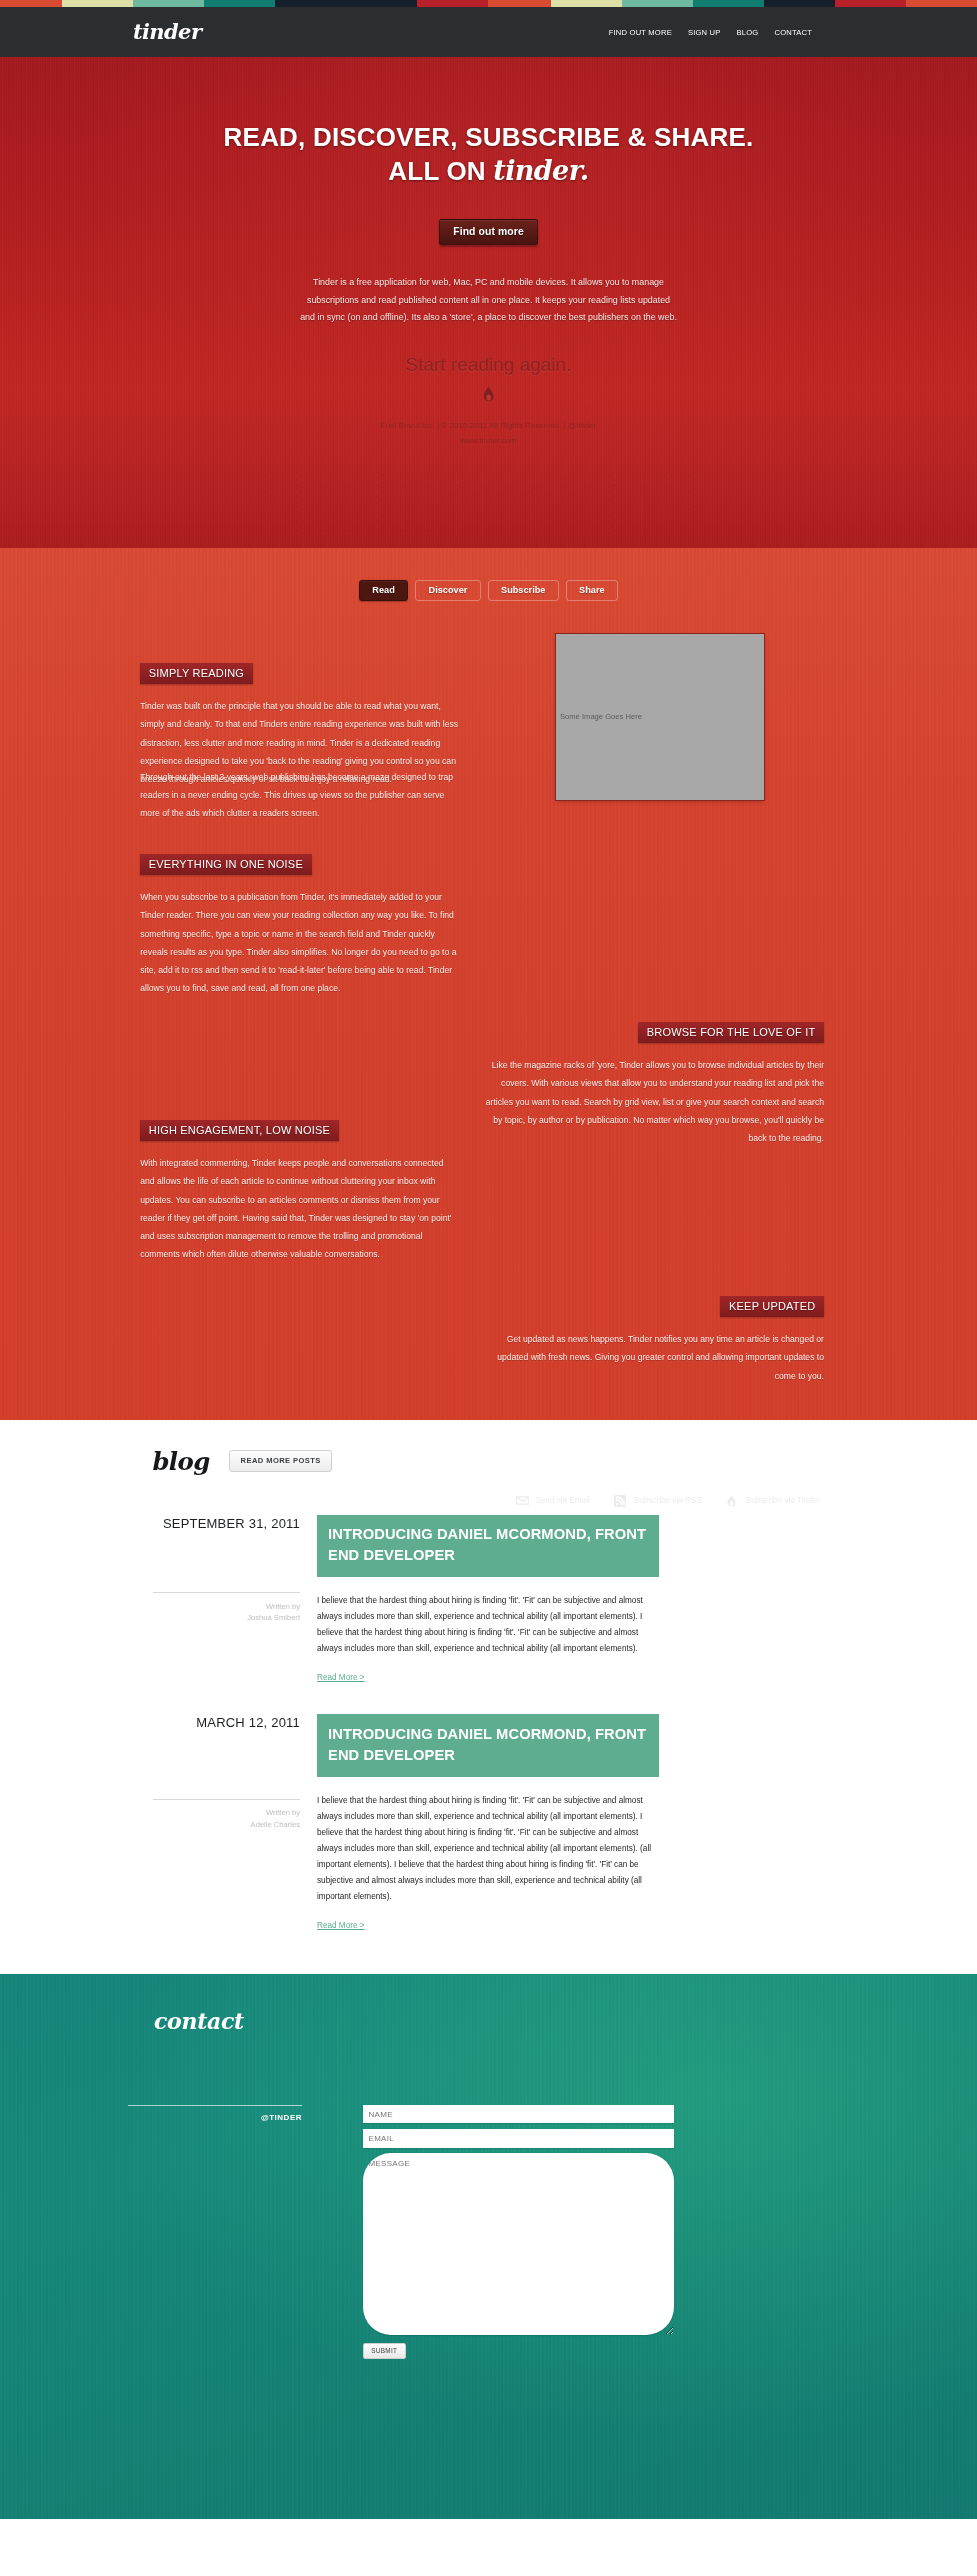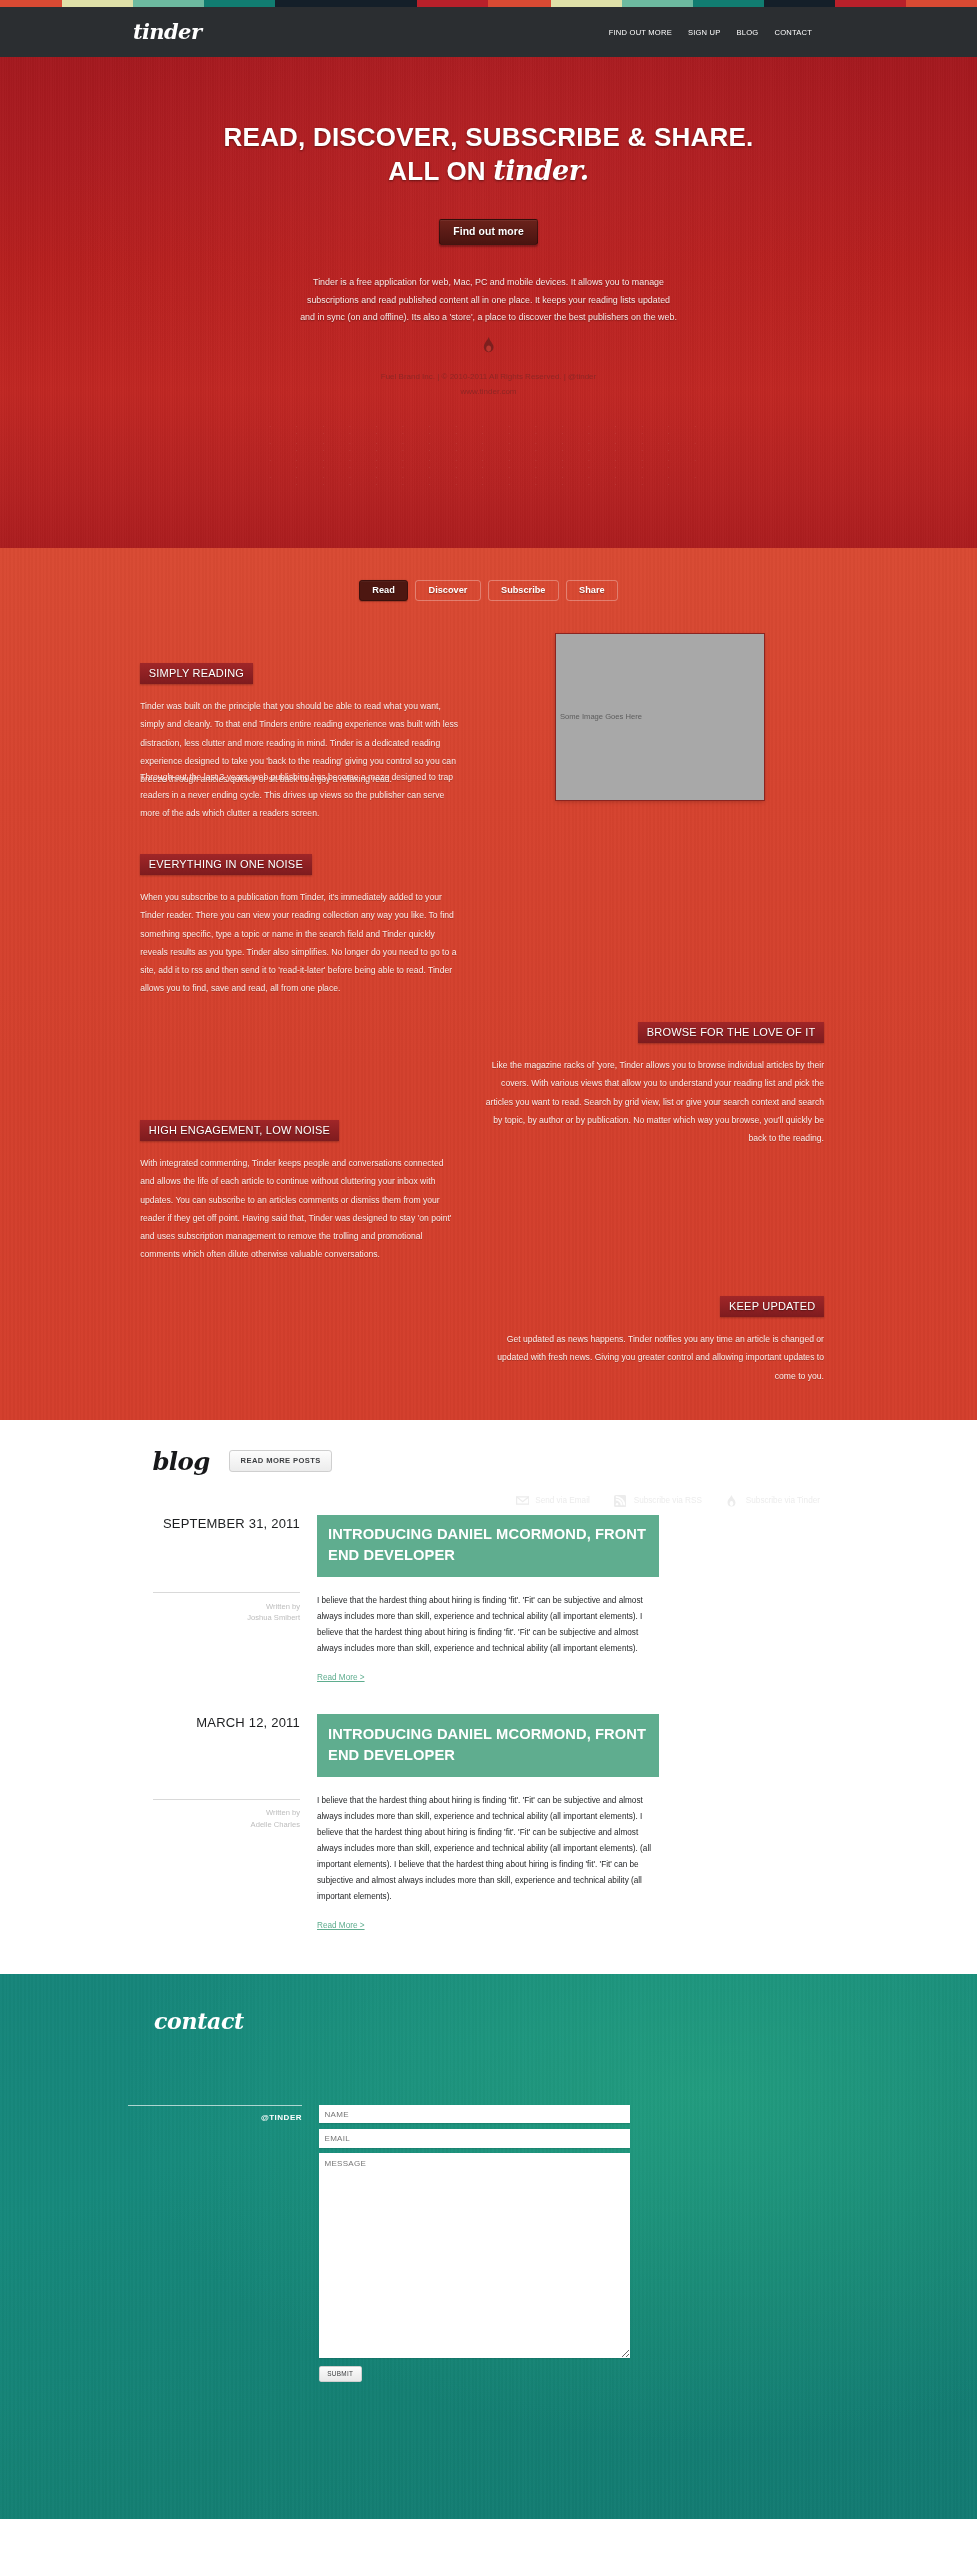--- a/index.html
+++ b/index.html
@@ -288,37 +288,37 @@
     color: #fff;
     letter-spacing: -0.3px;
     padding-left: 26px;
   }
   .contact-cols { display: flex; margin-top: 71px; }
   .contact-left { width: 191px; text-align: right; padding-right: 17px; position: relative; }
   .at-tinder {
     color: #fff; font-size: 8px; letter-spacing: 0.5px; font-weight: 600; display: inline-block;
   }
   .at-tinder-rule { border-top: 0.6px solid rgba(255,255,255,0.65); margin-bottom: 4.9px; }
-  .contact-right { width: 311px; }
+  .contact-right { width: 311px; margin-left: 44px; }
   .contact-right input,
   .contact-right textarea {
     display: block;
     width: 100%;
     border: none;
     outline: none;
     background: #fff;
     font-family: "Liberation Sans", sans-serif;
     font-size: 8px;
     letter-spacing: 0.3px;
     color: #2c2e30;
     padding: 4.9px 5.5px;
     margin-bottom: 5.5px;
     box-shadow: 0 0.6px 1.2px rgba(0,0,0,0.12);
   }
-  .contact-right textarea { height: 205px; resize: vertical; padding-top: 6.1px; }
+  .contact-right textarea { height: 182px; resize: vertical; padding-top: 6.1px; border-radius: 28px; }
   .submit-btn {
     background: linear-gradient(180deg,#fcfcfc,#e9e9e9);
     border: 0.6px solid #cfcfcf;
     border-radius: 1.8px;
     font-size: 6.4px;
     letter-spacing: 0.3px;
     color: #3a3c3e;
     padding: 3.1px 7.3px 3.7px;
     cursor: pointer;
     margin-top: 2.4px;
@@ -357,20 +357,21 @@
 </div>
 
 <div class="hero">
   <div class="hero-inner">
     <h1>
       <span>READ, DISCOVER, SUBSCRIBE &amp; SHARE.</span><br>
       <span>ALL ON </span><span class="brand">tinder.</span>
     </h1>
     <button class="find-btn">Find out more</button>
     <p class="hero-desc">Tinder is a free application for web, Mac, PC and mobile devices. It allows you to manage subscriptions and read published content all in one place. It keeps your reading lists updated and in sync (on and offline). Its also a 'store', a place to discover the best publishers on the web.</p>
+    <div class="start-reading">Start reading again.</div>
     <div class="flame">
       <svg width="13.4" height="18.3" viewBox="0 0 22 30" aria-hidden="true">
         <path d="M11 0 C9 6 3 9 3 17 a8 8 0 0 0 16 0 C19 11 14 9 11 0 Z" fill="#7d1f1e"></path>
         <ellipse cx="11" cy="19" rx="4" ry="5" fill="#b8362f"></ellipse>
       </svg>
     </div>
     <div class="hero-credit">
       <div>Fuel Brand Inc. | © 2010-2011 All Rights Reserved. | @tinder</div>
       <div>www.tinder.com</div>
     </div>

